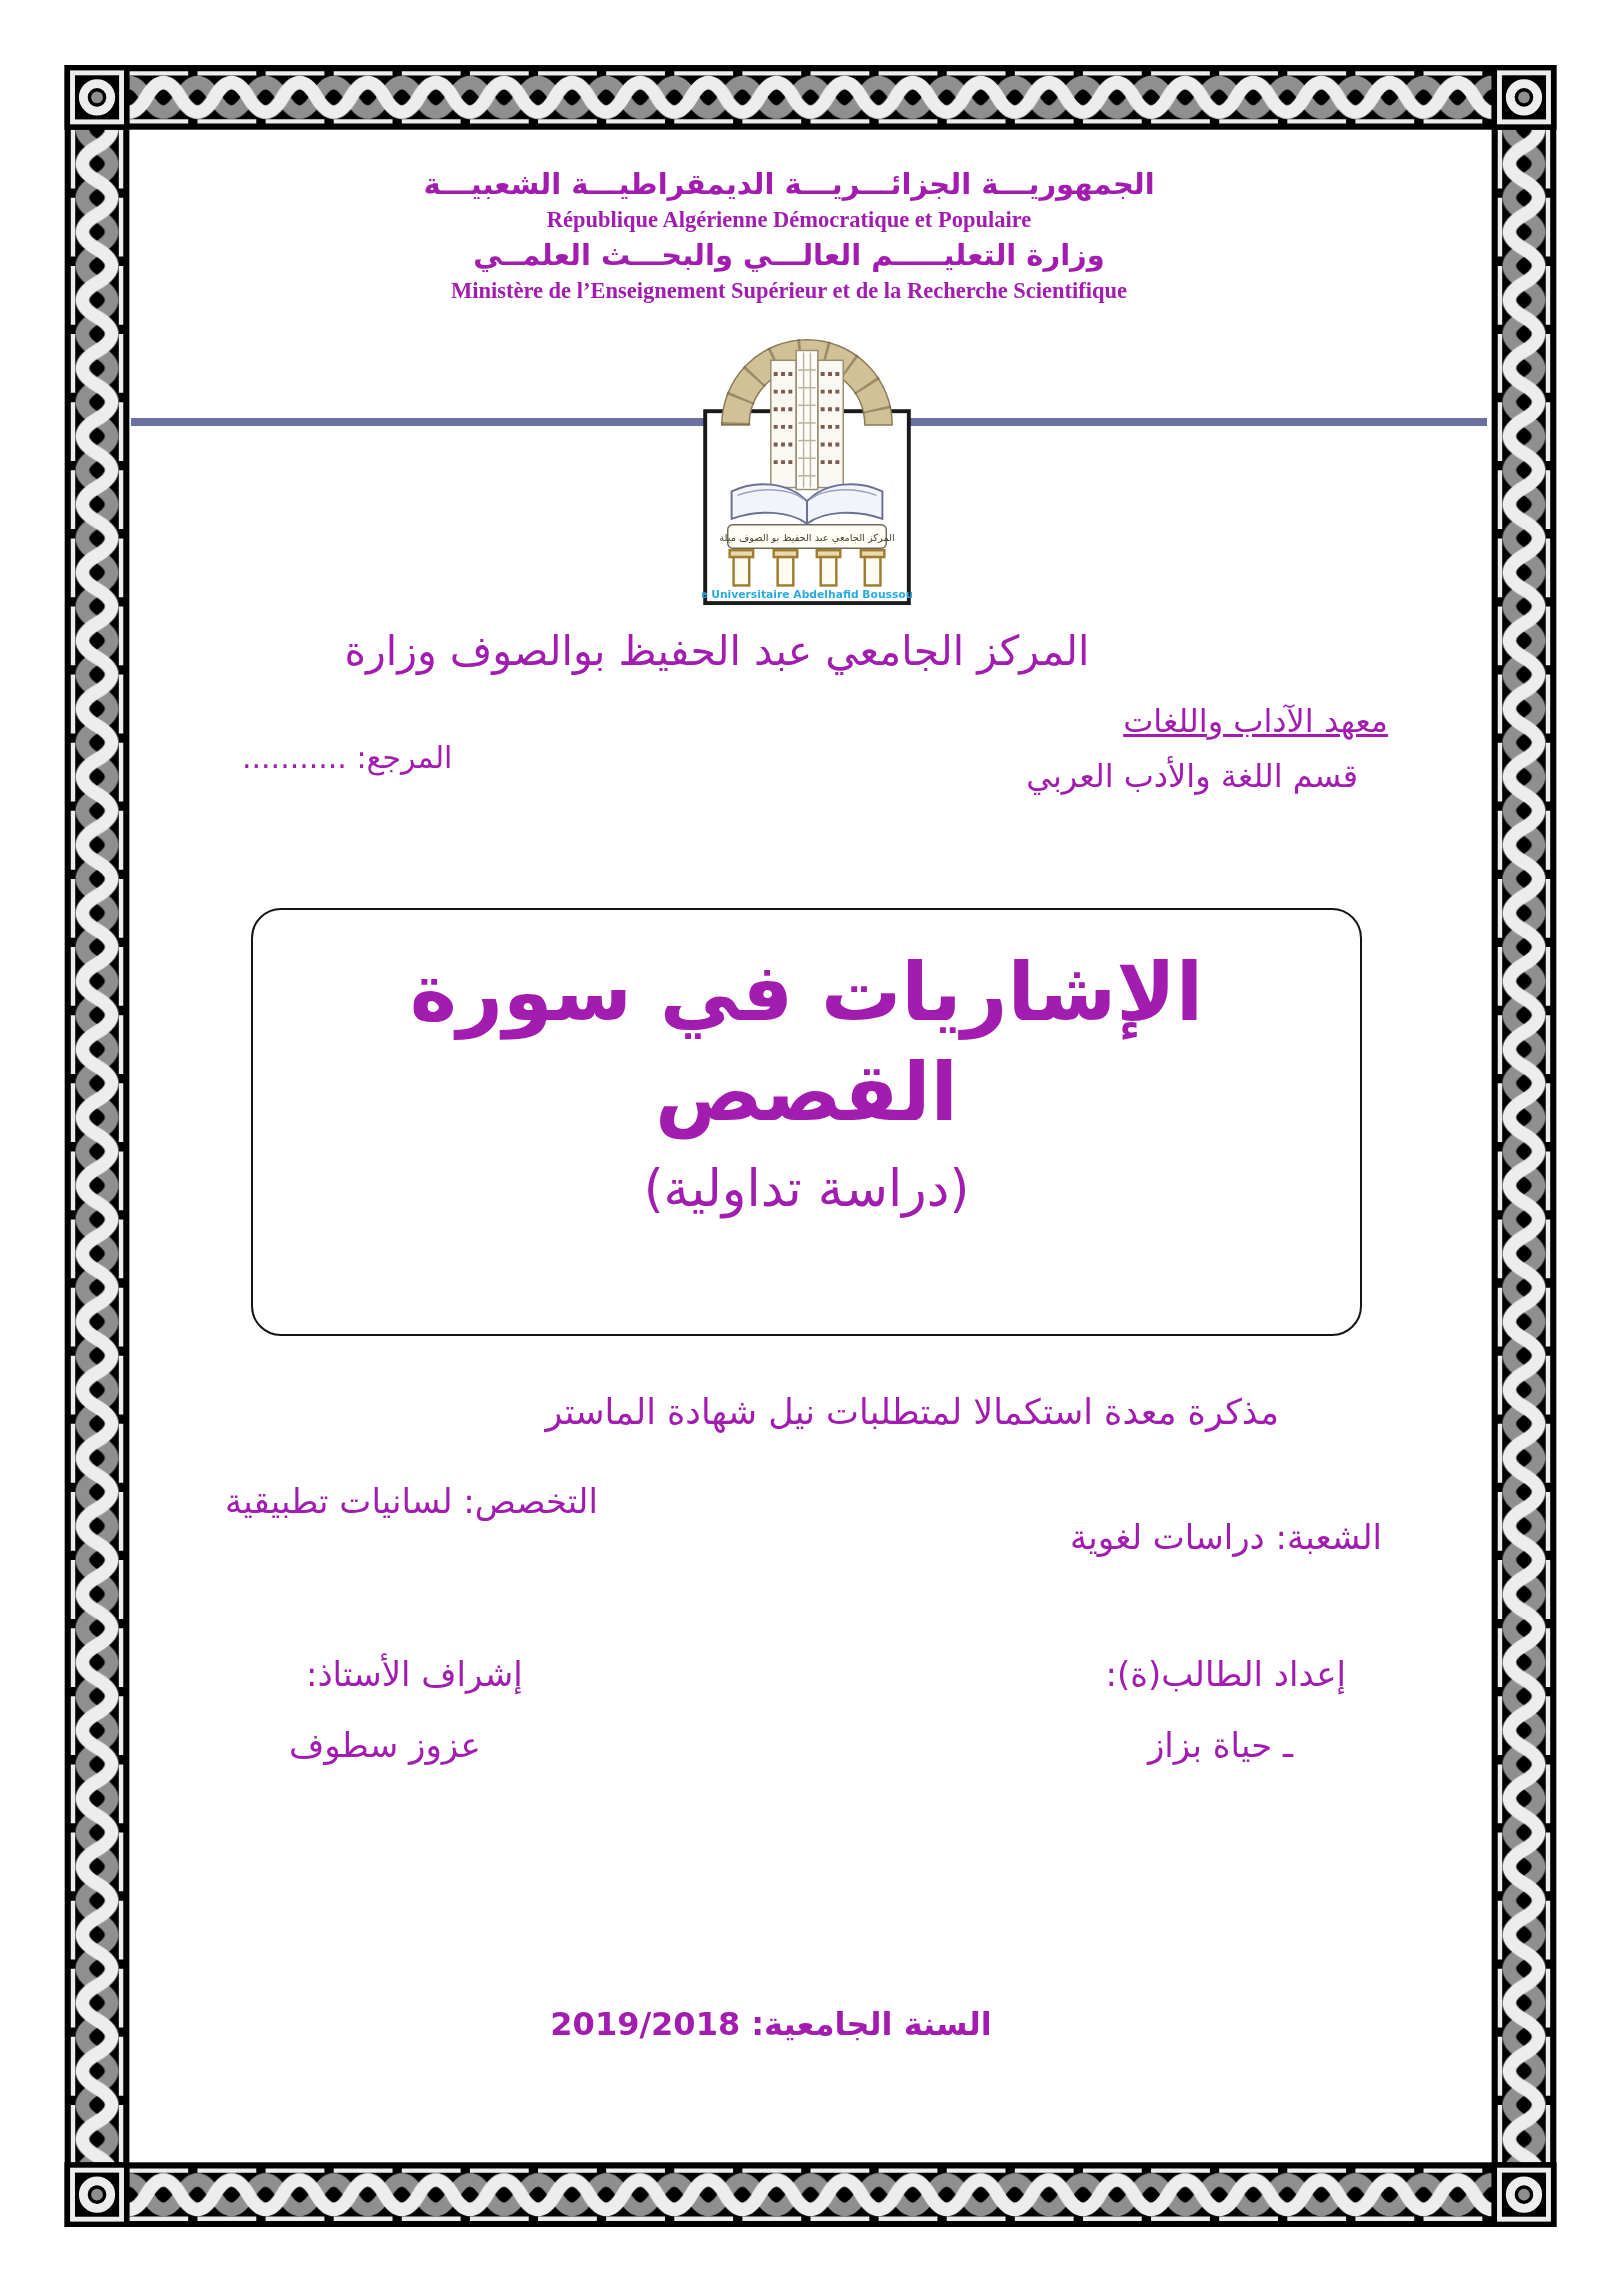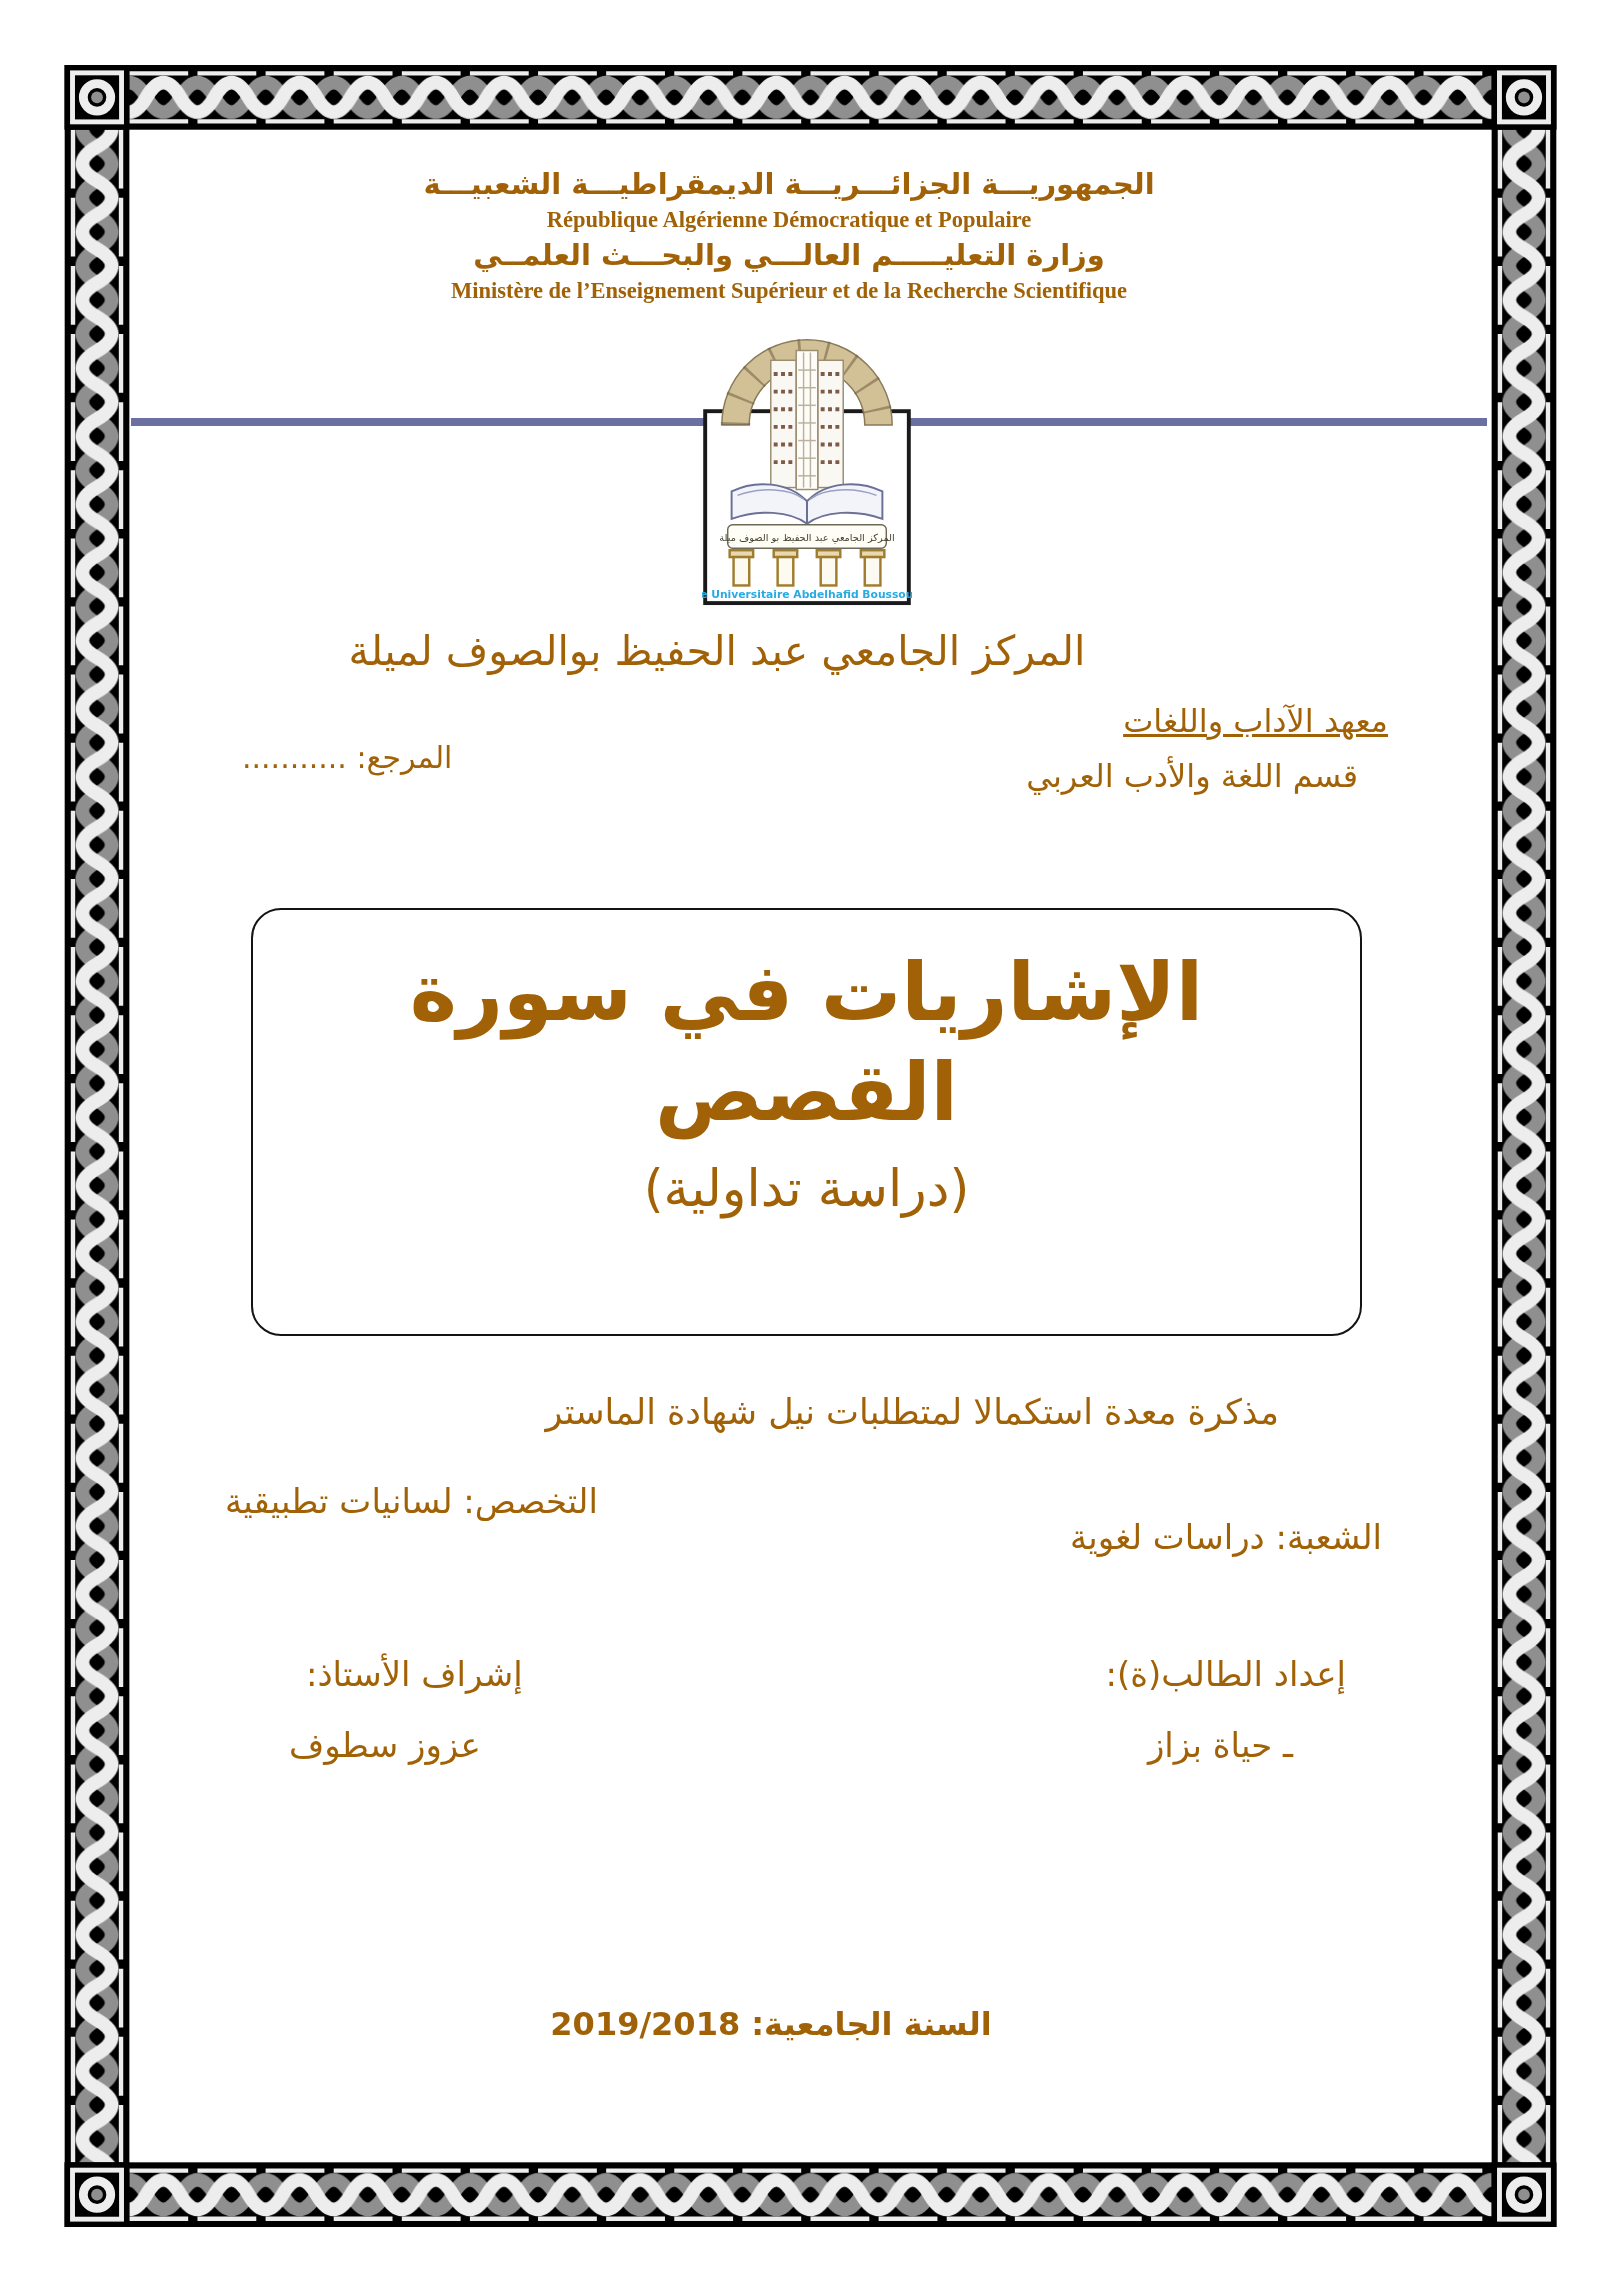--- a/index.html
+++ b/index.html
@@ -1,21 +1,21 @@
 <!DOCTYPE html>
 <html lang="ar"><head>
 <meta charset="utf-8">
 <style>
   html,body{margin:0;padding:0;background:#ffffff;}
   .page{
     position:relative;
     width:1621px;height:2293px;
     background:#ffffff;
     font-family:"DejaVu Sans",sans-serif;
-    color:#a16207;
+    color:#a21caf;
     overflow:hidden;
   }
   .abs{position:absolute;}
   .frame-svg{position:absolute;left:0;top:0;z-index:30;pointer-events:none;}
 
   .header-block{
     left:147px;top:165px;width:1284px;
     text-align:center;z-index:5;
   }
   .h-ar{font-size:29px;font-weight:bold;line-height:39px;direction:rtl;}
@@ -135,21 +135,21 @@
       <rect x="162" y="228" width="24" height="7" fill="#e8d9b0"></rect>
       <rect x="32" y="235" width="16" height="29"></rect>
       <rect x="77" y="235" width="16" height="29"></rect>
       <rect x="121" y="235" width="16" height="29"></rect>
       <rect x="166" y="235" width="16" height="29"></rect>
     </g>
 
     <text x="107" y="277" text-anchor="middle" font-size="11" font-weight="bold" fill="#29abe2">Centre Universitaire Abdelhafid Boussouf Mila</text>
   </svg>
 
-  <div class="abs center-name">المركز الجامعي عبد الحفيظ بوالصوف لميلة</div>
+  <div class="abs center-name">المركز الجامعي عبد الحفيظ بوالصوف وزارة</div>
   <div class="abs institute">معهد الآداب واللغات</div>
   <div class="abs reference">المرجع:  ...........</div>
   <div class="abs department">قسم اللغة والأدب العربي</div>
 
   <div class="abs title-box">
     <div class="thesis-title">الإشاريات في سورة القصص</div>
     <div class="thesis-subtitle">(دراسة تداولية)</div>
   </div>
 
   <div class="abs memoir-note">مذكرة معدة استكمالا لمتطلبات نيل شهادة الماستر</div>

